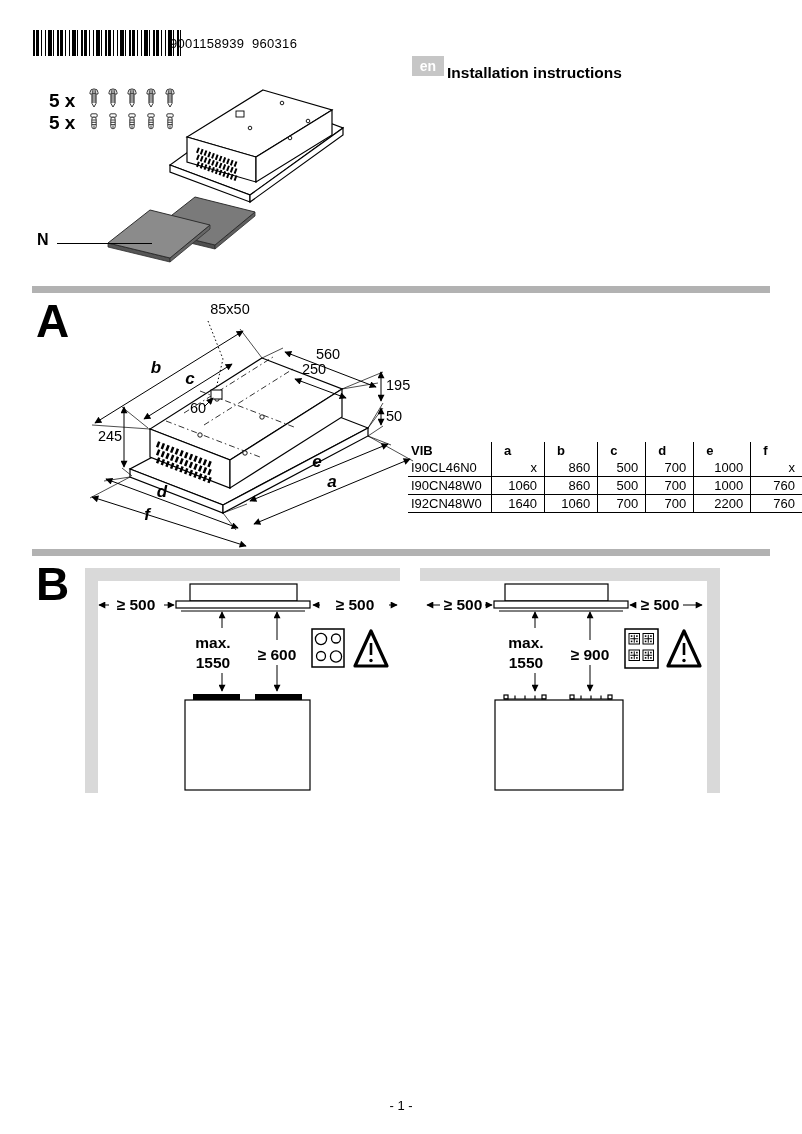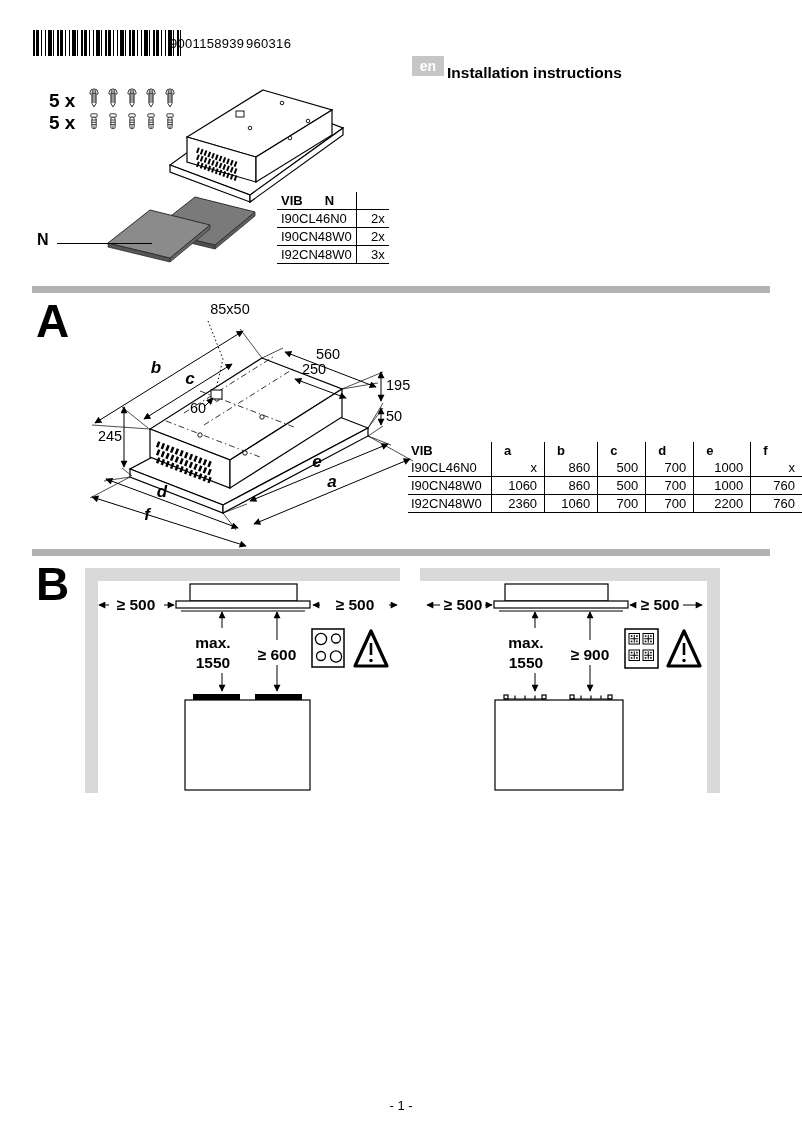--- a/index.html
+++ b/index.html
@@ -38,21 +38,21 @@
   .dim{stroke:#000;stroke-width:1;}
   .edge{stroke:#000;stroke-width:1.2;fill:#fff;}
 </style>
 </head>
 <body>
 
 <div class="page">
 
   <div class="abs barcode" style="left:33px;top:30px;"></div>
   <span class="abs bc-num" style="left:170px;top:36px;">9001158939</span>
-  <span class="abs bc-num" style="left:246px;top:36px;">960316</span>
+  <span class="abs bc-num" style="left:252px;top:36px;">960316</span>
 
   <div class="abs lang-badge" style="left:412px;top:56px;">en</div>
   <div class="abs doc-title" style="left:447px;top:58px;margin-top:6px;">Installation instructions</div>
 
   <div class="abs qty" style="left:49px;top:90px;">5 x</div>
   <div class="abs qty" style="left:49px;top:112px;">5 x</div>
 
   <svg class="abs" style="left:86px;top:87px;" width="96" height="48" viewBox="0 0 96 48">
     <defs>
       <g id="screw" stroke="#222" stroke-width="0.9" fill="#fff">
@@ -124,40 +124,20 @@
     </g>
     <g>
       <path d="M48,57 L110,72 L110,76 L48,61 Z" fill="#565656" stroke="#2e2e2e" stroke-width="0.8"></path>
       <path d="M110,72 L150,39 L150,43 L110,76 Z" fill="#666" stroke="#2e2e2e" stroke-width="0.8"></path>
       <path d="M90,24 L150,39 L110,72 L48,57 Z" fill="#8b8b8b" stroke="#2e2e2e" stroke-width="1"></path>
     </g>
   </svg>
   <div class="abs n-label" style="left:37px;top:231px;">N</div>
   <div class="abs n-line" style="left:57px;top:243px;"></div>
 
-  <table class="abs parts-table" style="left:277px;top:192px;">
-    <tbody>
-        <tr class="hrow">
-      <td><span>VIB</span><span class="hN">N</span></td>
-      <td class="qcell"></td>
-    </tr>
-    <tr>
-      <td>I90CL46N0</td>
-      <td class="qcell">2x</td>
-    </tr>
-    <tr>
-      <td>I90CN48W0</td>
-      <td class="qcell">2x</td>
-    </tr>
-    <tr>
-      <td>I92CN48W0</td>
-      <td class="qcell">3x</td>
-    </tr>
-  </tbody>
-    </table>
 
   <div class="abs divider" style="left:32px;top:286px;"></div>
 
   <div class="abs big-letter" style="left:36px;top:298px;">A</div>
 
   <svg class="abs" style="left:80px;top:295px;" width="345" height="255" viewBox="0 0 345 255">
     <defs>
       <marker id="aE" viewBox="0 0 10 10" refX="9" refY="5" markerWidth="9" markerHeight="7" orient="auto">
         <path d="M0,0 L10,5 L0,10 Z"></path>
         </marker>
@@ -271,21 +251,21 @@
       <td class="model">I90CN48W0</td>
       <td class="vb">1060</td>
       <td class="vb">860</td>
       <td class="vb">500</td>
       <td class="vb">700</td>
       <td class="vb">1000</td>
       <td class="vb">760</td>
     </tr>
     <tr class="dr">
       <td class="model">I92CN48W0</td>
-      <td class="vb">2360</td>
+      <td class="vb">1640</td>
       <td class="vb">1060</td>
       <td class="vb">700</td>
       <td class="vb">700</td>
       <td class="vb">2200</td>
       <td class="vb">760</td>
     </tr>
   </tbody>
     </table>
 
   <div class="abs divider" style="left:32px;top:549px;"></div>

